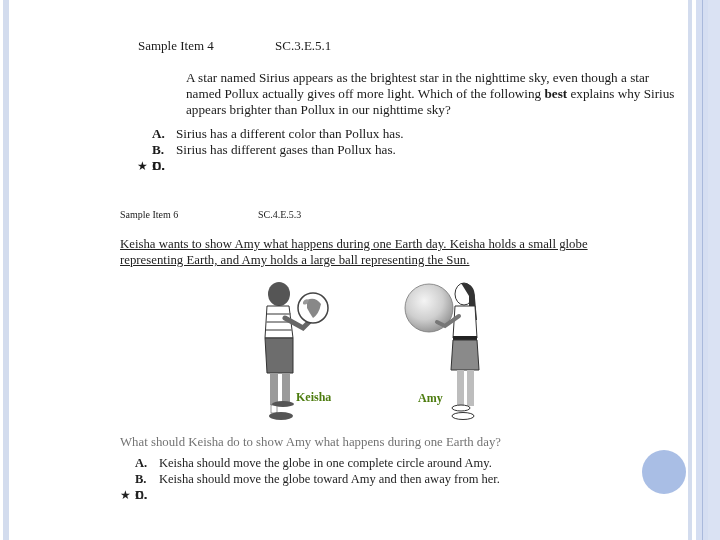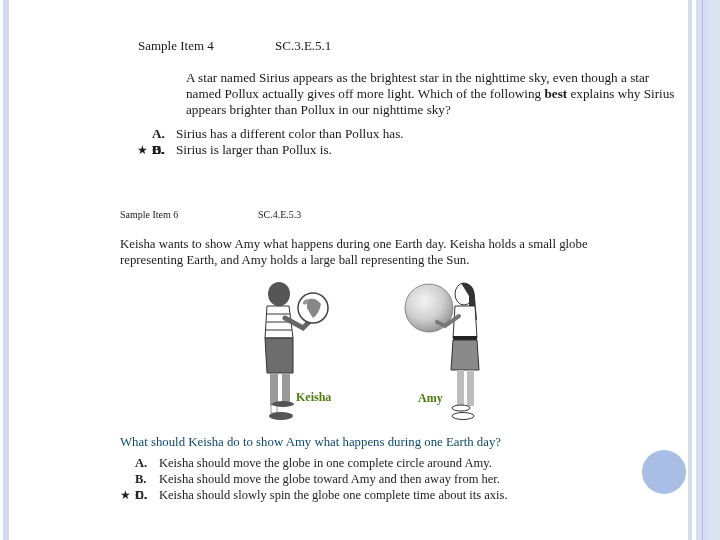--- a/index.html
+++ b/index.html
@@ -27,22 +27,22 @@
   .choice { position: relative; padding-left: 24px; white-space: nowrap; }
   .choice .letter { position: absolute; left: 0; font-weight: bold; }
   .choice .star { position: absolute; left: -15px; font-size: 12px; }
 
   #item4-head { left: 138px; top: 38px; }
   #item4-para { left: 138px; top: 70px; width: 500px; margin-left: 48px; }
   #item4-choices { left: 152px; top: 126px; }
 
   #item6-head { left: 120px; top: 209px; font-size: 10px; color: #222; }
   #item6-head span.code { left: 138px; }
-  #item6-para { left: 120px; top: 236px; width: 500px; font-size: 12.8px; color: #222; }
-  #item6-question { left: 120px; top: 434px; width: 520px; font-size: 12.8px; color: #0c4a6e; }
+  #item6-para { left: 120px; top: 236px; width: 500px; font-size: 12.8px; color: #222; text-decoration: underline; }
+  #item6-question { left: 120px; top: 434px; width: 520px; font-size: 12.8px; color: #737373; }
   #item6-choices { left: 135px; top: 455px; font-size: 12.5px; color: #222; }
 
   #illustration { position: absolute; left: 255px; top: 278px; width: 230px; height: 148px; }
   .fig-label { position: absolute; font-weight: bold; font-size: 12px; color: #4d7c0f; }
   #label-keisha { left: 296px; top: 390px; }
   #label-amy { left: 418px; top: 391px; }
 </style>
 </head>
 <body>
 
@@ -58,28 +58,28 @@
   <span class="code">SC.3.E.5.1</span>
 </div>
 <div class="para" id="item4-para"><span>A star named Sirius appears as the brightest star in the nighttime sky, even though a star named Pollux actually gives off more light. Which of the following </span><b>best</b><span> explains why Sirius appears brighter than Pollux in our nighttime sky?</span></div>
 <div class="choices" id="item4-choices">
   <div class="choice">
     <span class="letter">A.</span>
     <span>Sirius has a different color than Pollux has.</span>
   </div>
   <div class="choice">
     <span class="letter">B.</span>
+    <span>Sirius has different gases than Pollux has.</span>
   </div>
   <div class="choice">
     <span class="star">★</span>
     <span class="letter">C.</span>
   </div>
   <div class="choice">
     <span class="letter">D.</span>
-    <span>Sirius is larger than Pollux is.</span>
   </div>
 </div>
 
 <div class="item-head" id="item6-head">
   <span>Sample Item 6</span>
   <span class="code">SC.4.E.5.3</span>
 </div>
 <div class="para" id="item6-para">Keisha wants to show Amy what happens during one Earth day. Keisha holds a small globe representing Earth, and Amy holds a large ball representing the Sun.</div>
 
 <svg id="illustration" viewBox="0 0 230 148">
@@ -135,15 +135,14 @@
   <div class="choice">
     <span class="letter">B.</span>
     <span>Keisha should move the globe toward Amy and then away from her.</span>
   </div>
   <div class="choice">
     <span class="letter">C.</span>
   </div>
   <div class="choice">
     <span class="star">★</span>
     <span class="letter">D.</span>
-    <span>Keisha should slowly spin the globe one complete time about its axis.</span>
   </div>
 </div>
 
 </body></html>

